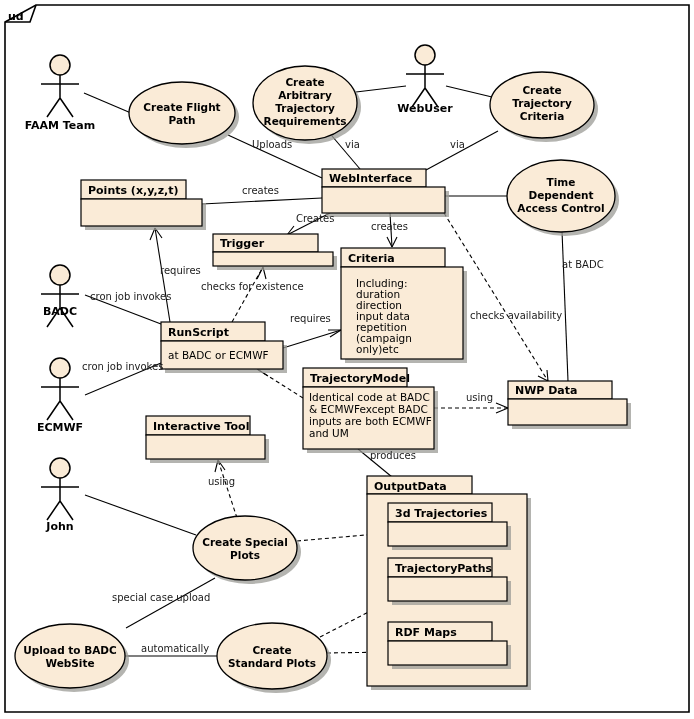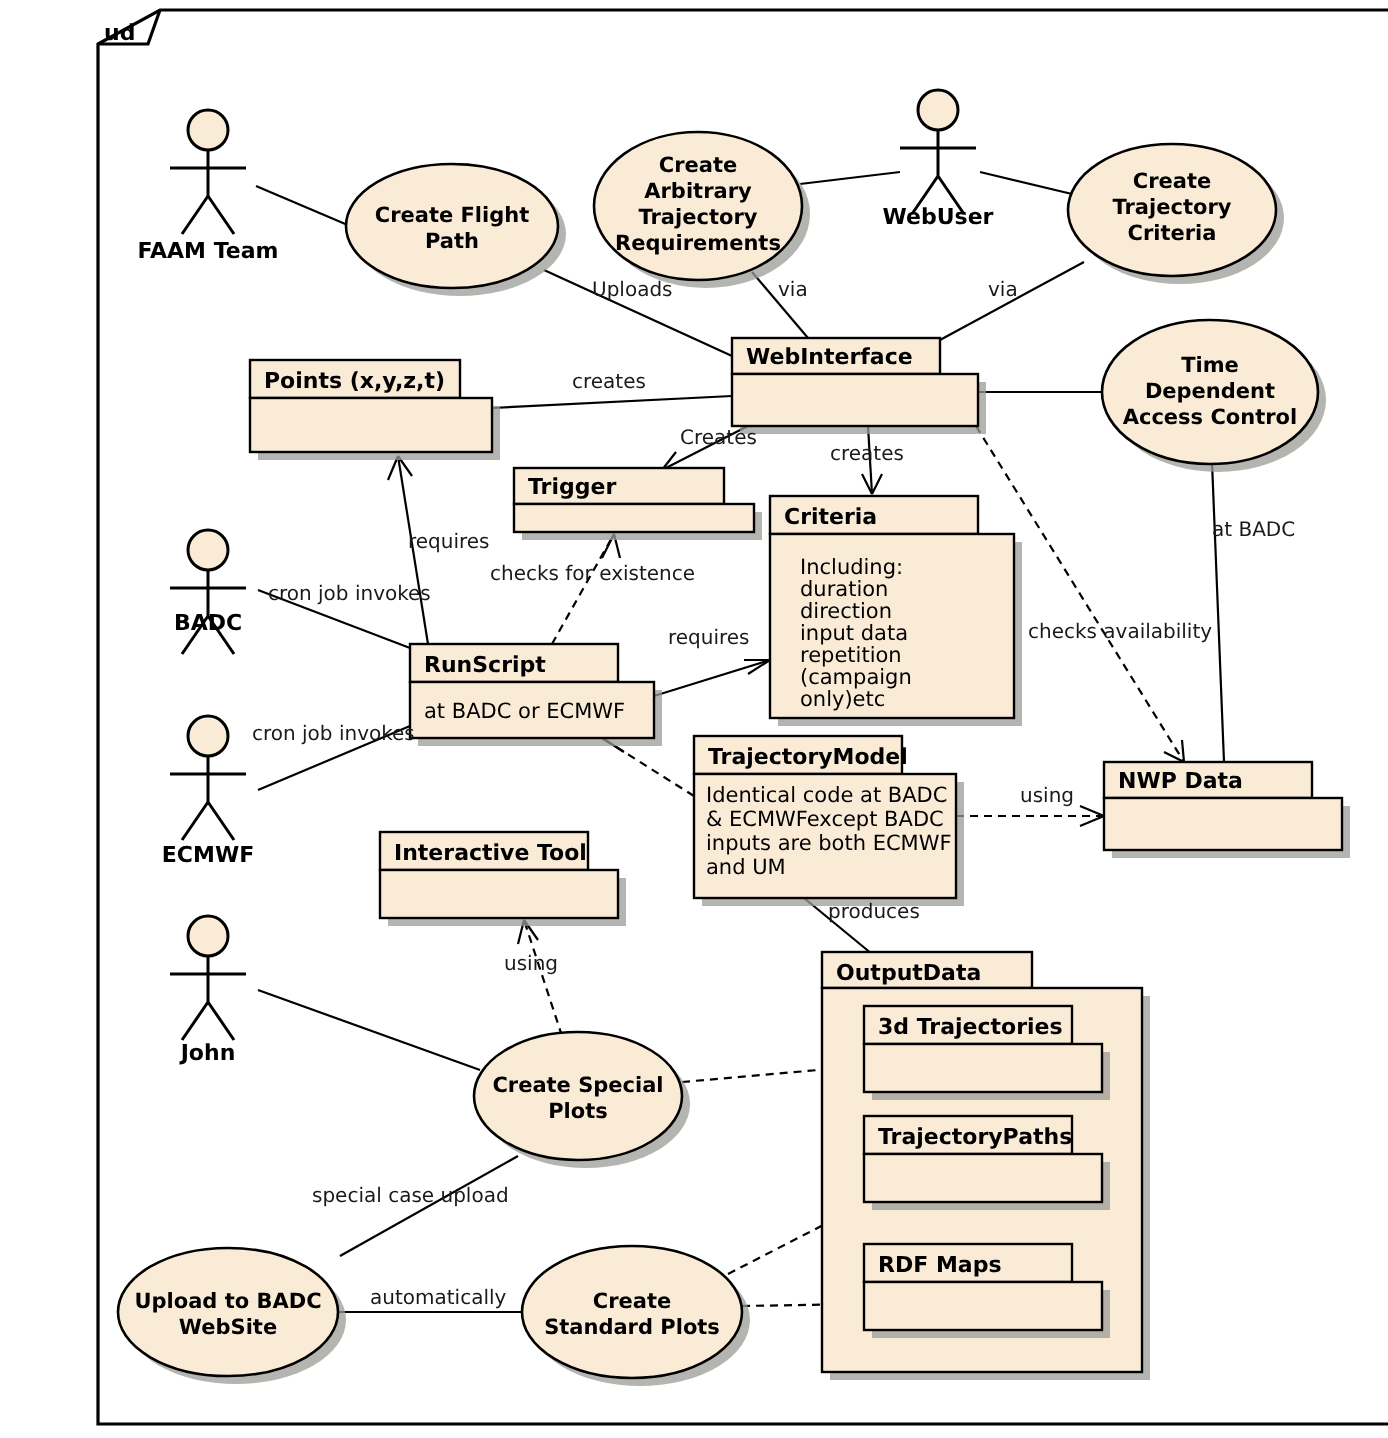--- a/index.html
+++ b/index.html
@@ -10,21 +10,20 @@
   body {
     width: 694px;
     height: 719px;
     font-family: "DejaVu Sans", sans-serif;
     overflow: hidden;
   }
   #diagram-root {
     position: relative;
     width: 604px;
     height: 719px;
-    margin-left: 44px;
   }
   svg#uml {
     display: block;
     width: 694px;
     height: 719px;
   }
   .frame-border {
     fill: none;
     stroke: #000000;
     stroke-width: 1.6;

